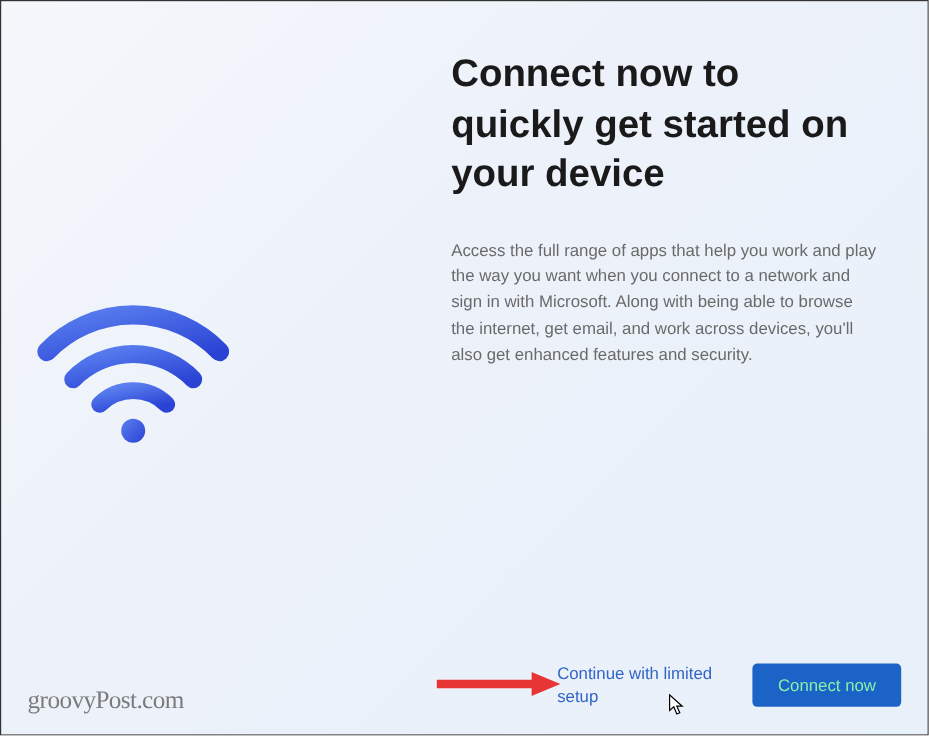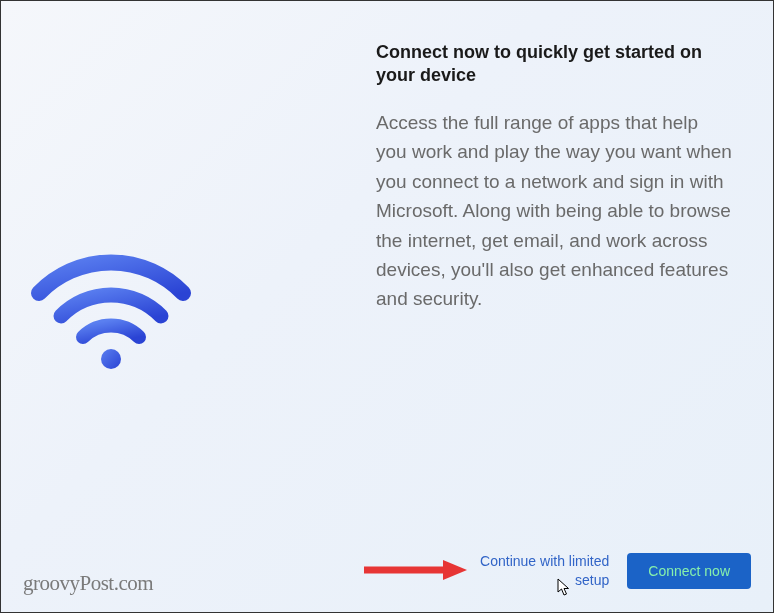--- a/index.html
+++ b/index.html
@@ -39,28 +39,28 @@
     }
     .wifi-icon svg {
       width: 100%;
       height: 100%;
     }
     .right-panel {
       flex: 1;
       padding: 40px 40px 0 0;
     }
     .page-title {
-      font-size: 18px;
+      font-size: 32px;
       font-weight: 600;
       color: #1a1a1a;
       line-height: 1.3;
-      margin-bottom: 20px;
+      margin-bottom: 32px;
     }
     .description {
-      font-size: 19px;
+      font-size: 14px;
       color: #6a6a6a;
       line-height: 1.55;
       max-width: 370px;
     }
     .footer {
       position: absolute;
       bottom: 0;
       left: 0;
       right: 0;
       height: 90px;
@@ -79,21 +79,21 @@
       position: absolute;
       bottom: 22px;
       right: 22px;
       display: flex;
       align-items: center;
       gap: 18px;
     }
     .secondary-link {
       color: #3164c7;
       font-size: 14px;
-      text-align: right;
+      text-align: left;
       line-height: 1.35;
       cursor: pointer;
       width: 145px;
     }
     .primary-button {
       background: #1b63c7;
       color: #86efac;
       font-size: 14px;
       border: none;
       border-radius: 4px;

